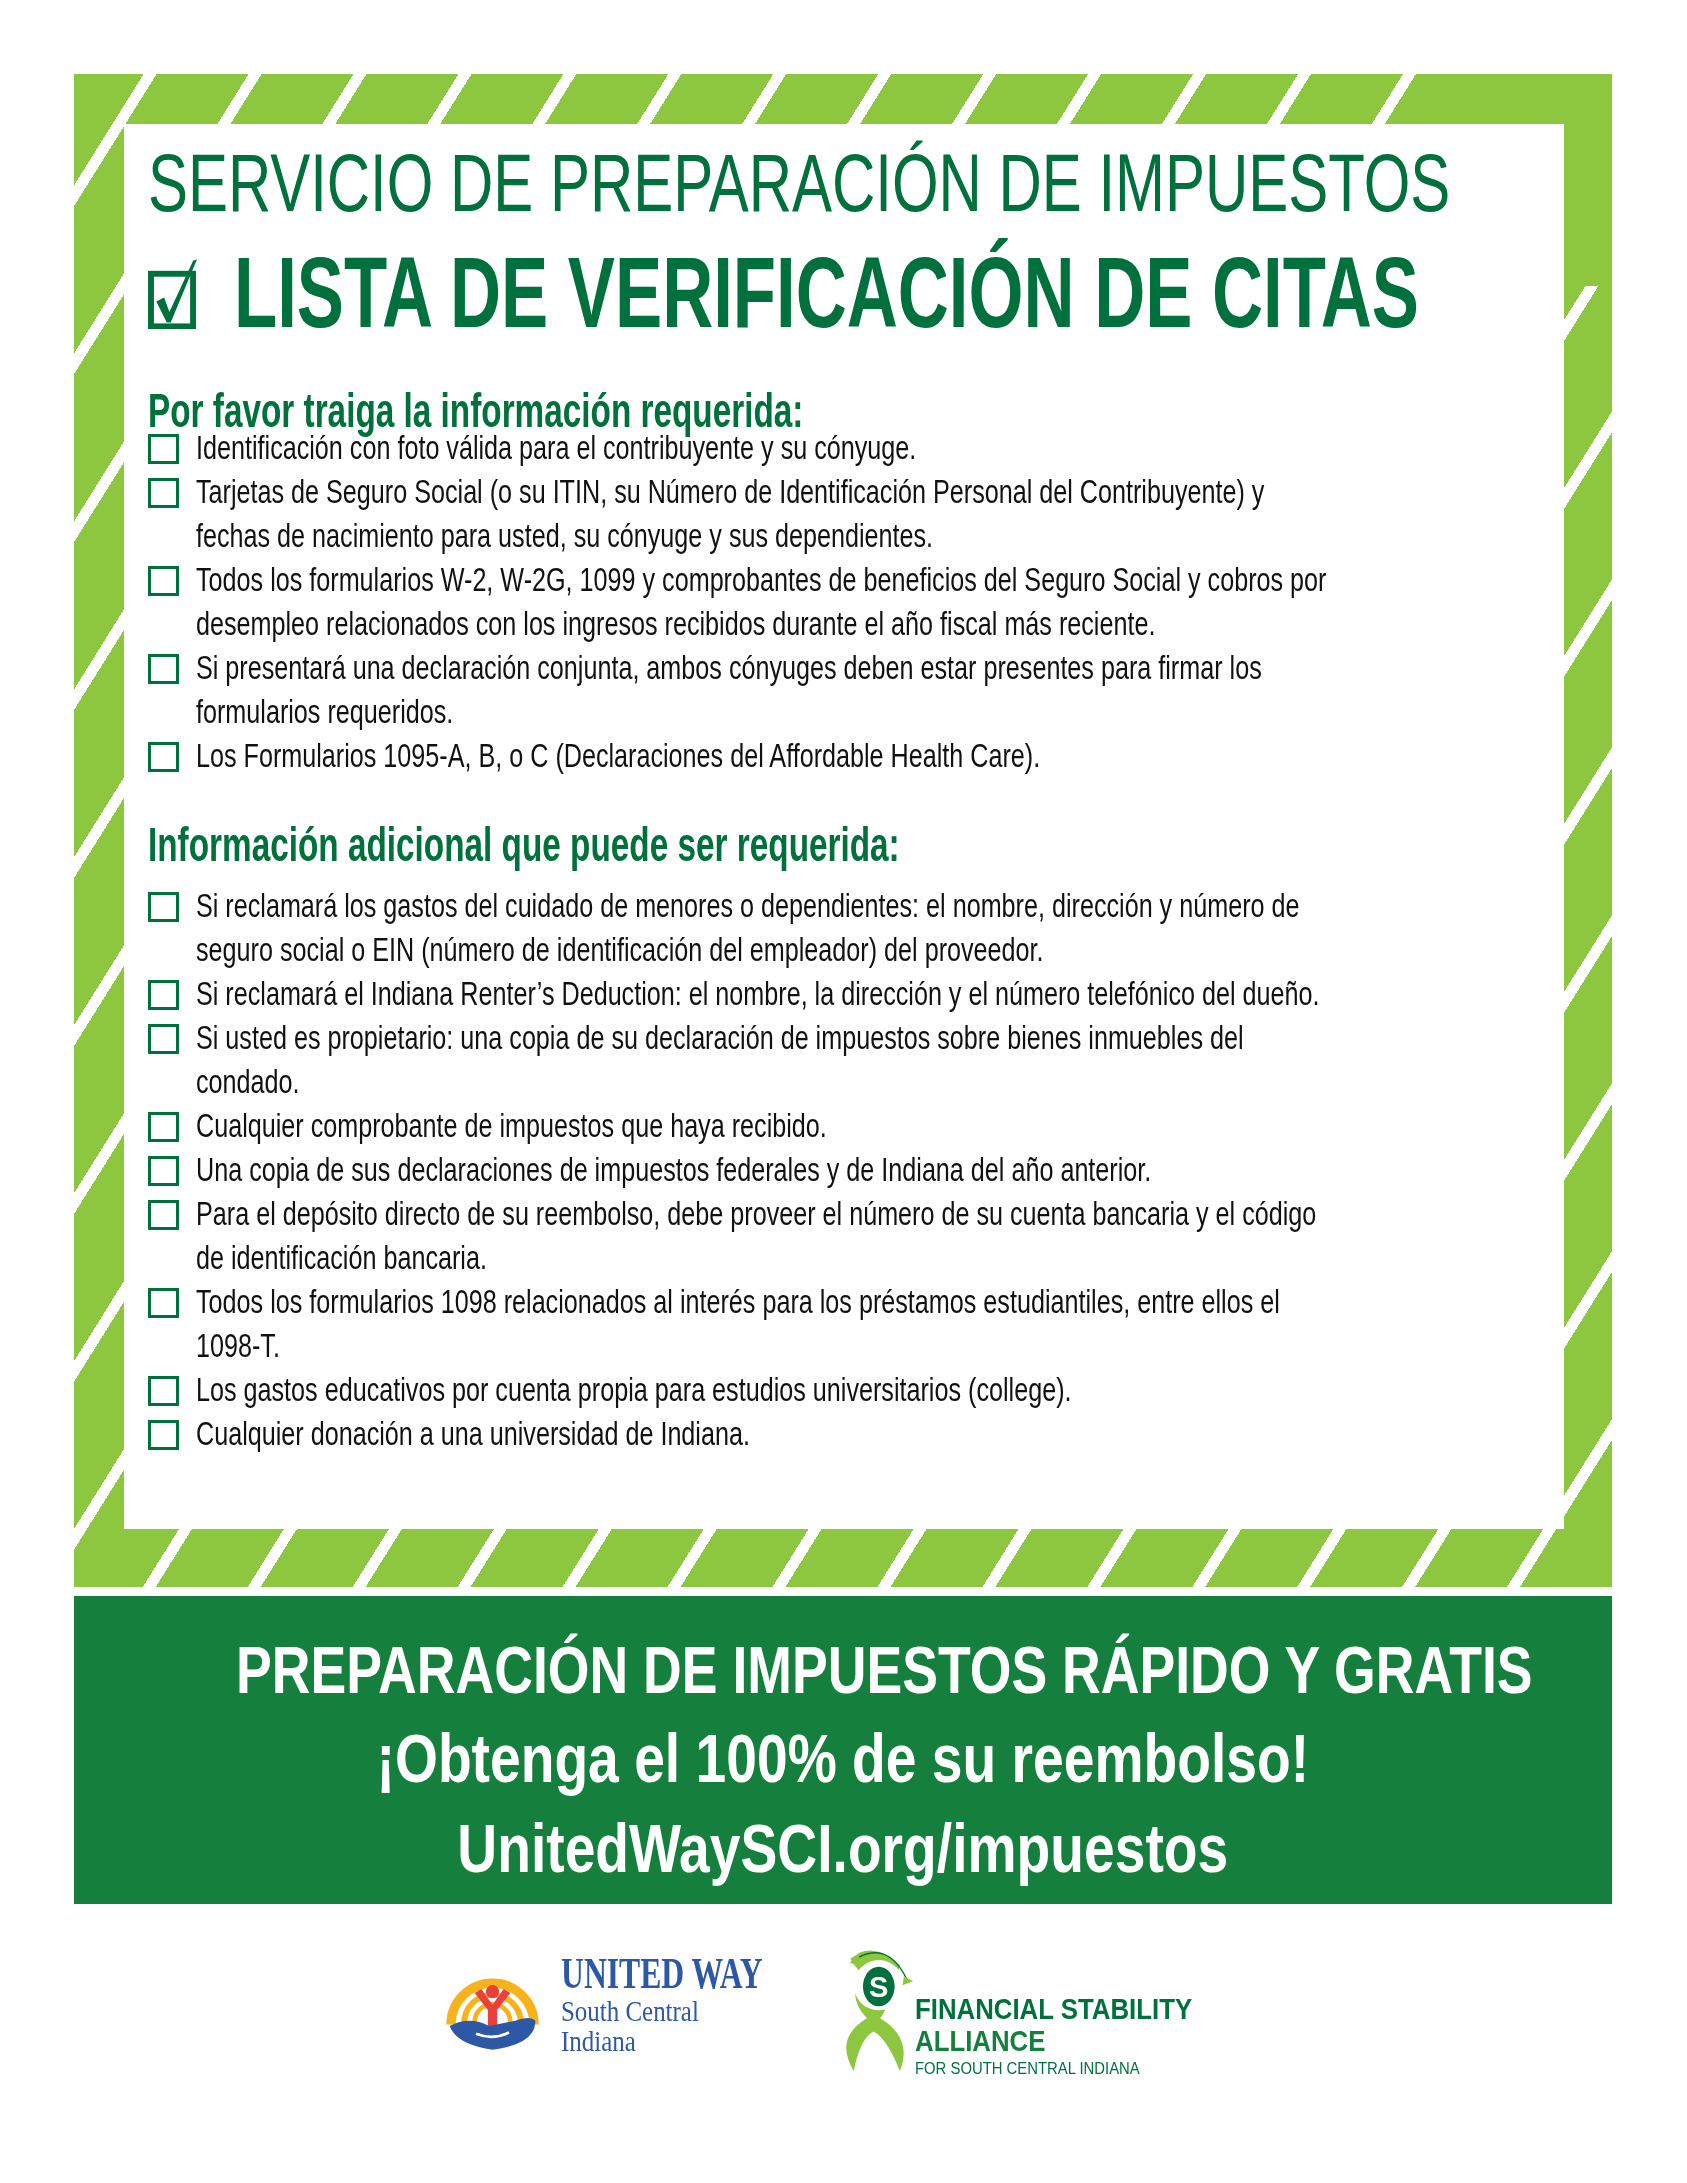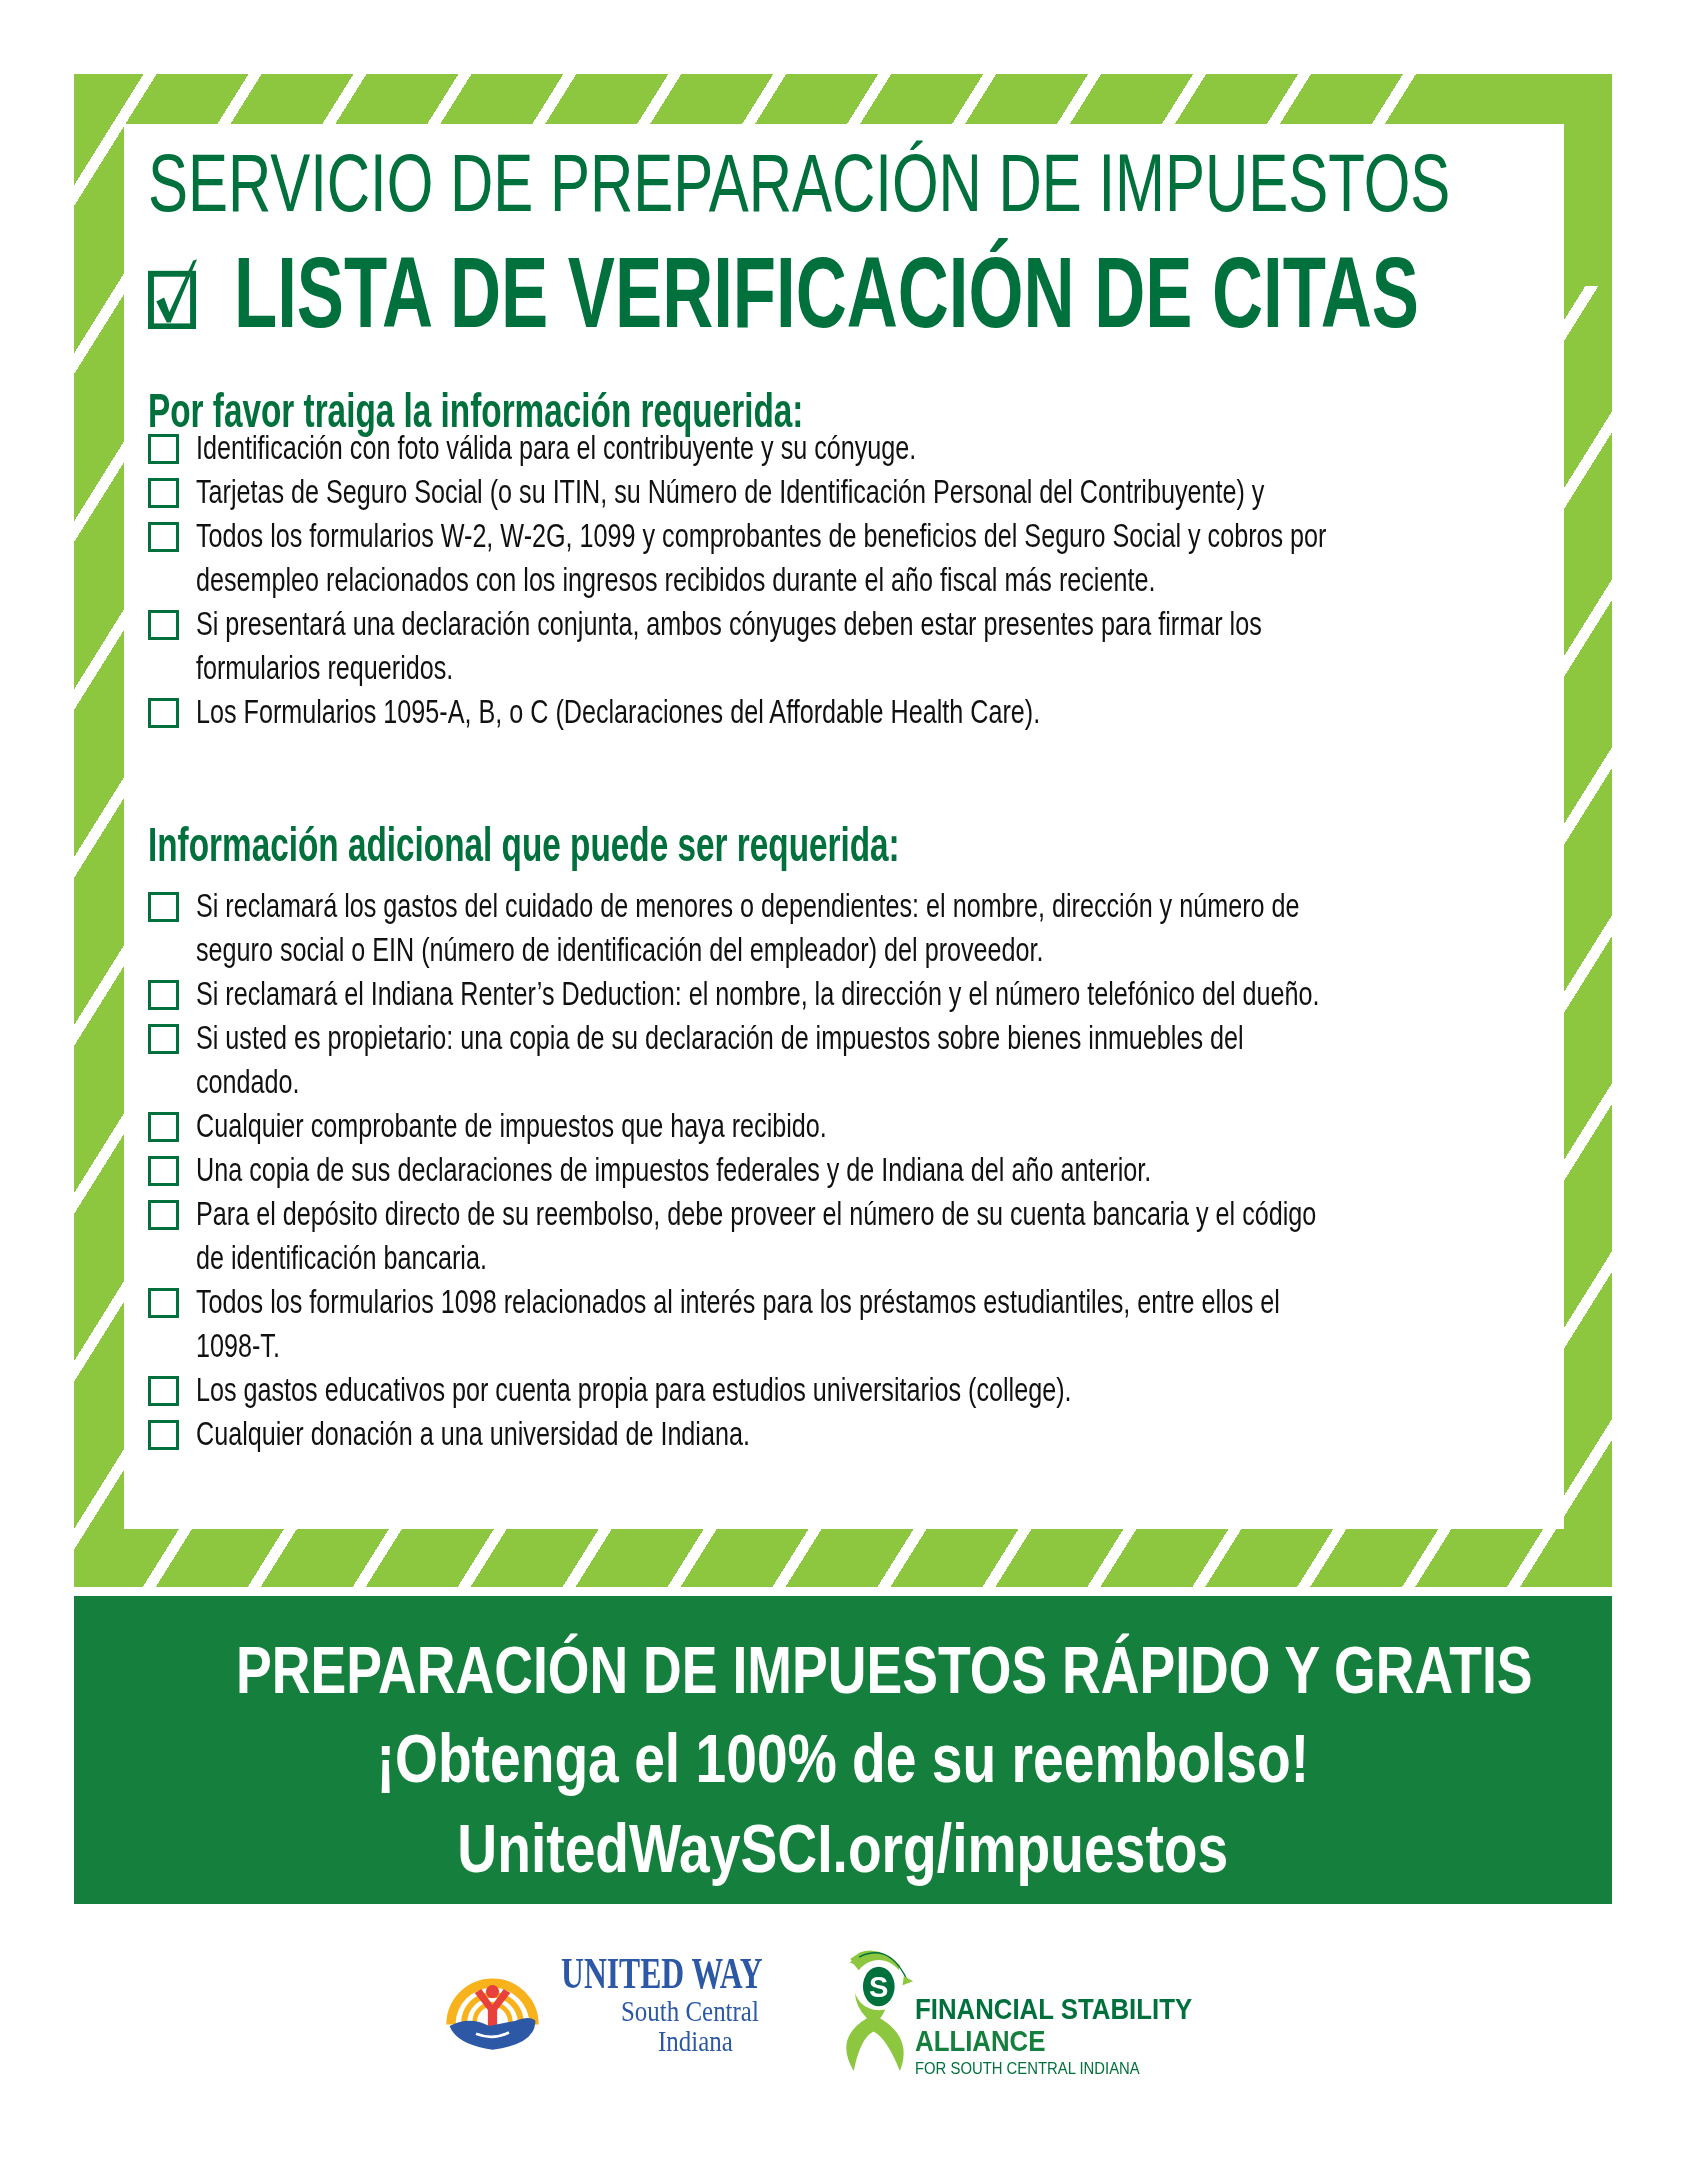--- a/index.html
+++ b/index.html
@@ -80,21 +80,21 @@
   .bl2 .cond { transform: scaleX(0.80); }
   .bl3 { top: 216px; font-size: 69px; line-height: 74px; text-align: center; }
   .bl3 .cond { transform: scaleX(0.80); }
 
   
   .uw-logo { position: absolute; left: 443px; top: 1952px; width: 331px; height: 119px; font-family: Liberation Serif, serif; }
   .uw-icon { position: absolute; left: 0; top: 0; width: 99px; height: 99px; }
   .uw-text { position: absolute; left: 118px; top: 0; }
   .uw-name { font-size: 44px; line-height: 44px; color: #2C58A6; font-weight: 700; }
   .uw-name .cond { transform: scaleX(0.72); }
-  .uw-sub { font-size: 29px; line-height: 30px; color: #2C58A6; text-align: center; }
+  .uw-sub { font-size: 29px; line-height: 30px; color: #2C58A6; }
   .uw-sub .cond { transform: scaleX(0.86); }
 
   .fsa-logo { position: absolute; left: 820px; top: 1919px; width: 430px; height: 159px; }
   .fsa-icon { position: absolute; left: 6.6px; top: 20px; width: 93px; height: 132px; }
   .fsa-text { position: absolute; left: 95px; top: 74px; }
   .fsa-l1 { font-size: 30px; line-height: 32px; color: #00703C; font-weight: 700; }
   .fsa-l1 .cond { transform: scaleX(0.86); }
   .fsa-l2 { font-size: 30px; line-height: 32px; color: #15803d; font-weight: 700; }
   .fsa-l2 .cond { transform: scaleX(0.86); }
   .fsa-l3 { font-size: 16.5px; line-height: 22.5px; color: #00703C; }
@@ -125,20 +125,21 @@
 </div>
 
 <div class="list" style="top:425px;">
   <div class="item">
     <span class="box"></span>
     <span class="line"><span class="cond">Identificación con foto válida para el contribuyente y su cónyuge.</span></span>
   </div>
   <div class="item">
     <span class="box"></span>
     <span class="line"><span class="cond">Tarjetas de Seguro Social (o su ITIN, su Número de Identificación Personal del Contribuyente) y</span></span>
+    <span class="line"><span class="cond">fechas de nacimiento para usted, su cónyuge y sus dependientes.</span></span>
   </div>
   <div class="item">
     <span class="box"></span>
     <span class="line"><span class="cond">Todos los formularios W-2, W-2G, 1099 y comprobantes de beneficios del Seguro Social y cobros por</span></span>
     <span class="line"><span class="cond">desempleo relacionados con los ingresos recibidos durante el año fiscal más reciente.</span></span>
   </div>
   <div class="item">
     <span class="box"></span>
     <span class="line"><span class="cond">Si presentará una declaración conjunta, ambos cónyuges deben estar presentes para firmar los</span></span>
     <span class="line"><span class="cond">formularios requeridos.</span></span>

